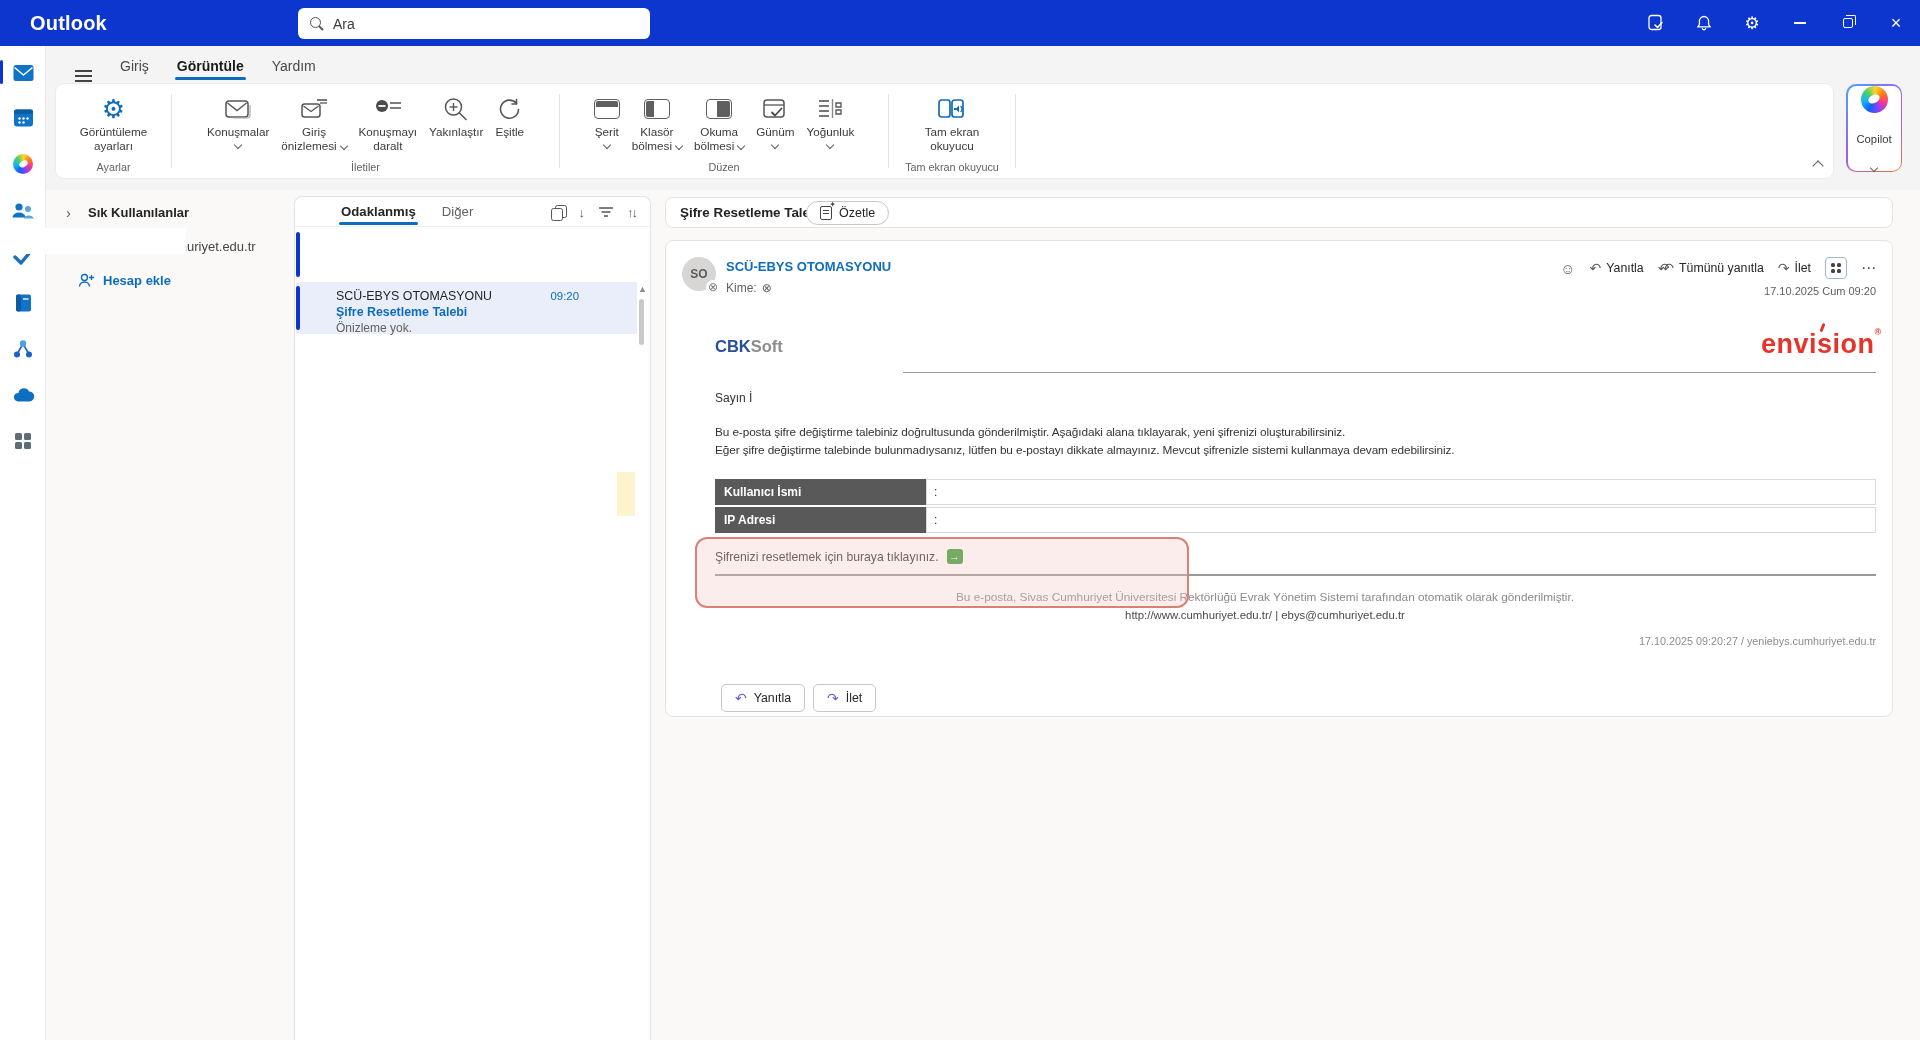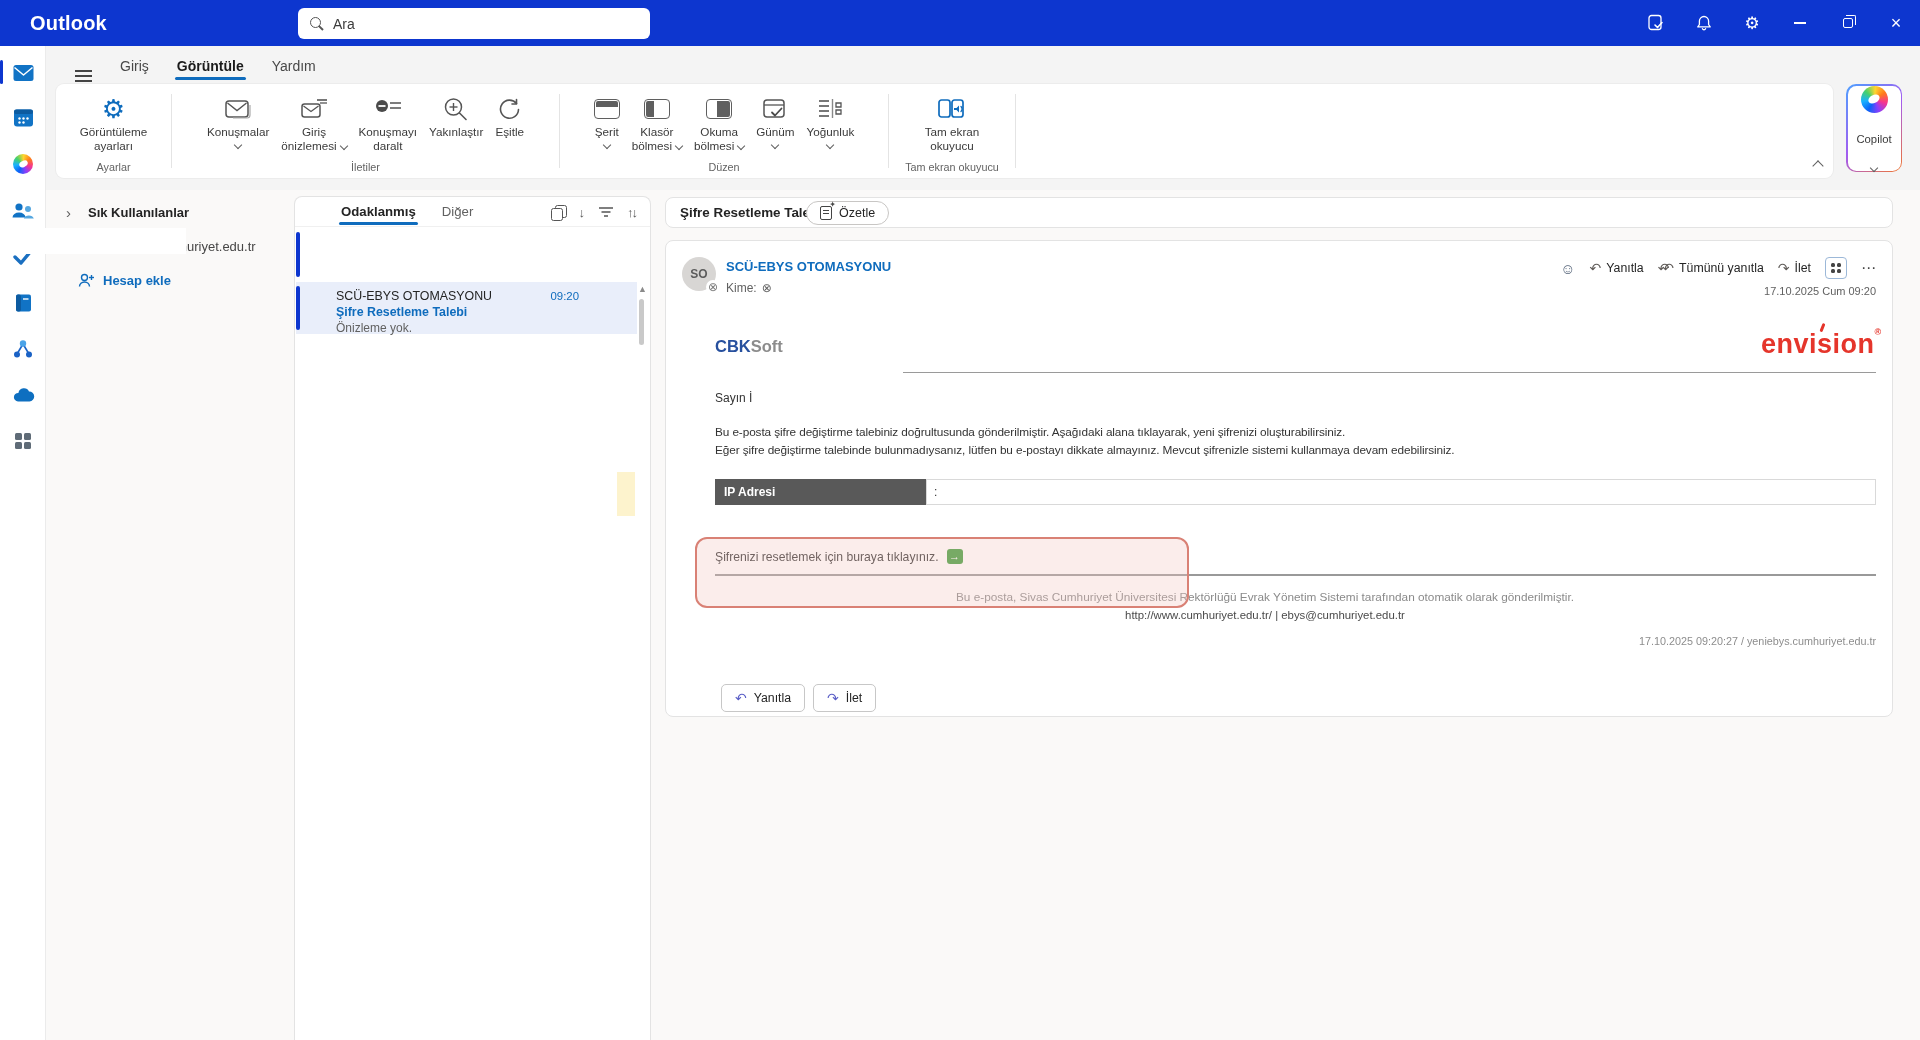--- a/index.html
+++ b/index.html
@@ -532,20 +532,24 @@
         <span class="env-accent"></span>
       </div>
       <div class="hr1"></div>
 
       <div class="greeting">Sayın İ</div>
       <div class="para" style="top:184px">Bu e-posta şifre değiştirme talebiniz doğrultusunda gönderilmiştir. Aşağıdaki alana tıklayarak, yeni şifrenizi oluşturabilirsiniz.</div>
       <div class="para" style="top:202px">Eğer şifre değiştirme talebinde bulunmadıysanız, lütfen bu e-postayı dikkate almayınız. Mevcut şifrenizle sistemi kullanmaya devam edebilirsiniz.</div>
 
       <table class="etable">
         <tbody>
+            <tr>
+          <td class="tl">Kullanıcı İsmi</td>
+          <td class="tv">:</td>
+        </tr>
         <tr>
           <td class="tl">IP Adresi</td>
           <td class="tv">:</td>
         </tr>
       </tbody>
         </table>
 
       <div class="resetrow">
         <span>Şifrenizi resetlemek için buraya tıklayınız.</span>
         <span class="green-btn">→</span>

